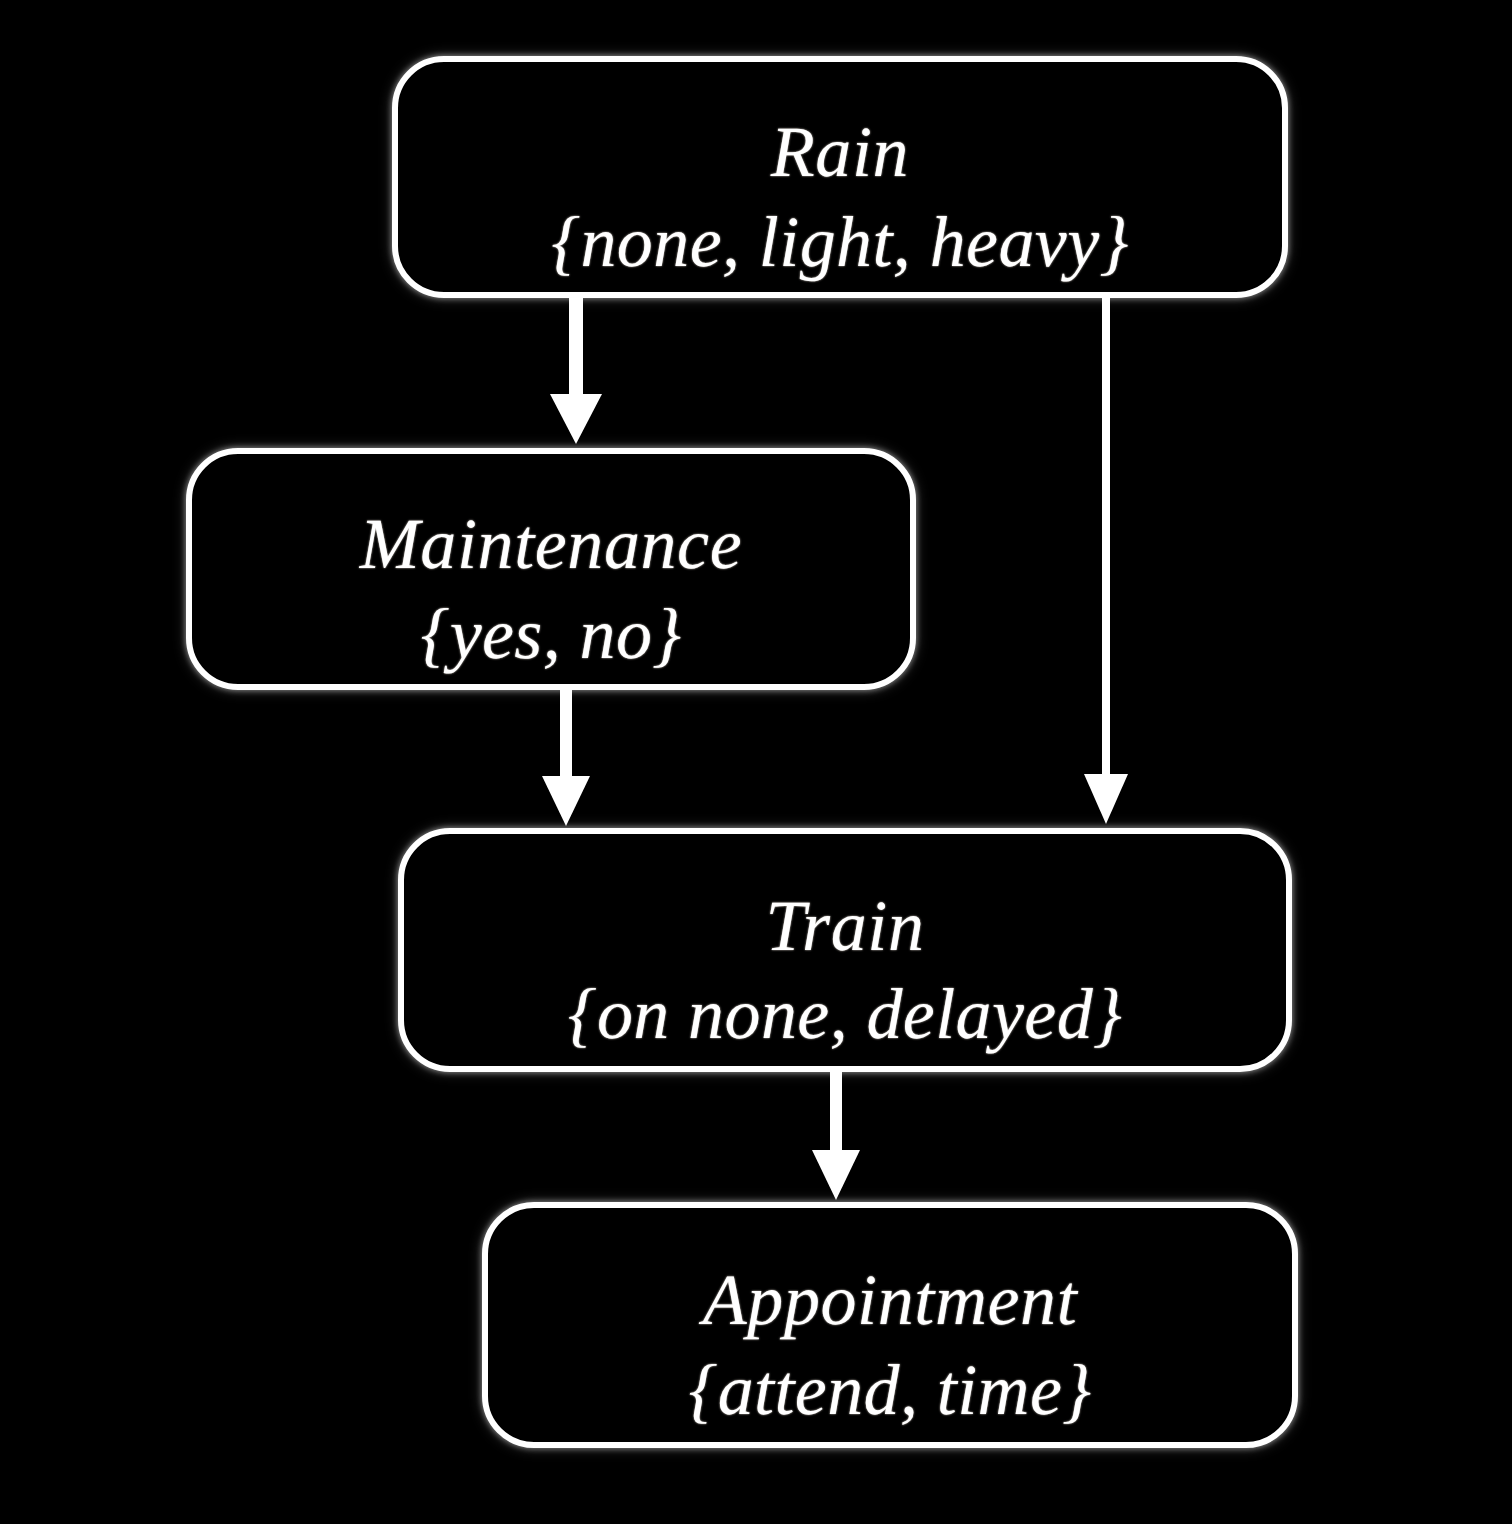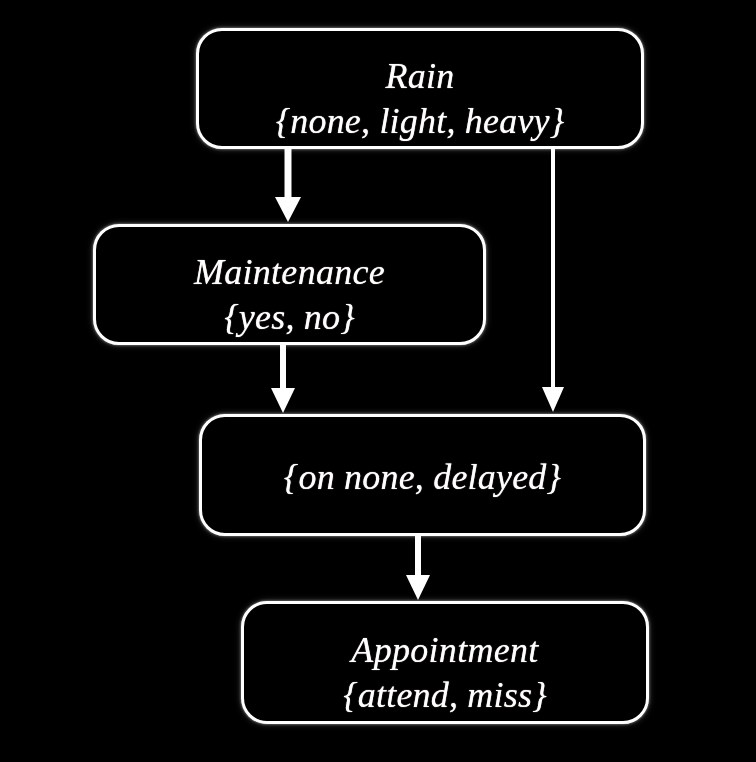--- a/index.html
+++ b/index.html
@@ -49,21 +49,21 @@
     letter-spacing: 0.3px;
   }
   .node-states {
     font-size: 36px;
     letter-spacing: 0.2px;
     margin-top: 4px;
   }
 
   
   #node-rain        { left: 196px; top: 28px;  width: 448px; height: 121px; }
-  #node-maintenance { left: 93px;  top: 224px; width: 393px; height: 121px; }
+  #node-maintenance { left: 93px;  top: 224px; width: 365px; height: 121px; }
   #node-train       { left: 199px; top: 414px; width: 447px; height: 122px; }
   #node-appointment { left: 241px; top: 601px; width: 408px; height: 123px; }
 
   .edge {
     position: absolute;
     overflow: visible;
   }
   .edge svg { display: block; overflow: visible; }
   .edge path, .edge polygon { fill: #ffffff; stroke: none; }
   .edge line { stroke: #ffffff; }
@@ -105,21 +105,22 @@
     <div class="node-title">Rain</div>
     <div class="node-states">{none, light, heavy}</div>
   </div>
 
   <div class="node" id="node-maintenance">
     <div class="node-title">Maintenance</div>
     <div class="node-states">{yes, no}</div>
   </div>
 
   <div class="node" id="node-train">
+    <div class="node-title">Train</div>
     <div class="node-states">{on none, delayed}</div>
   </div>
 
   <div class="node" id="node-appointment">
     <div class="node-title">Appointment</div>
-    <div class="node-states">{attend, miss}</div>
+    <div class="node-states">{attend, time}</div>
   </div>
 
 </div>
 
 </body></html>

